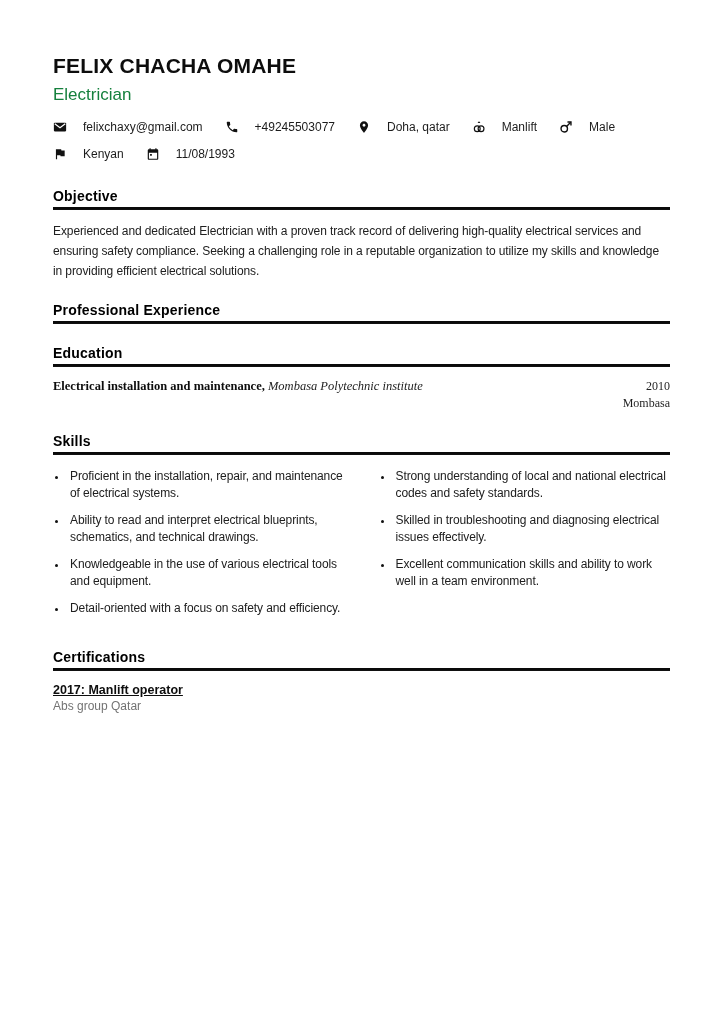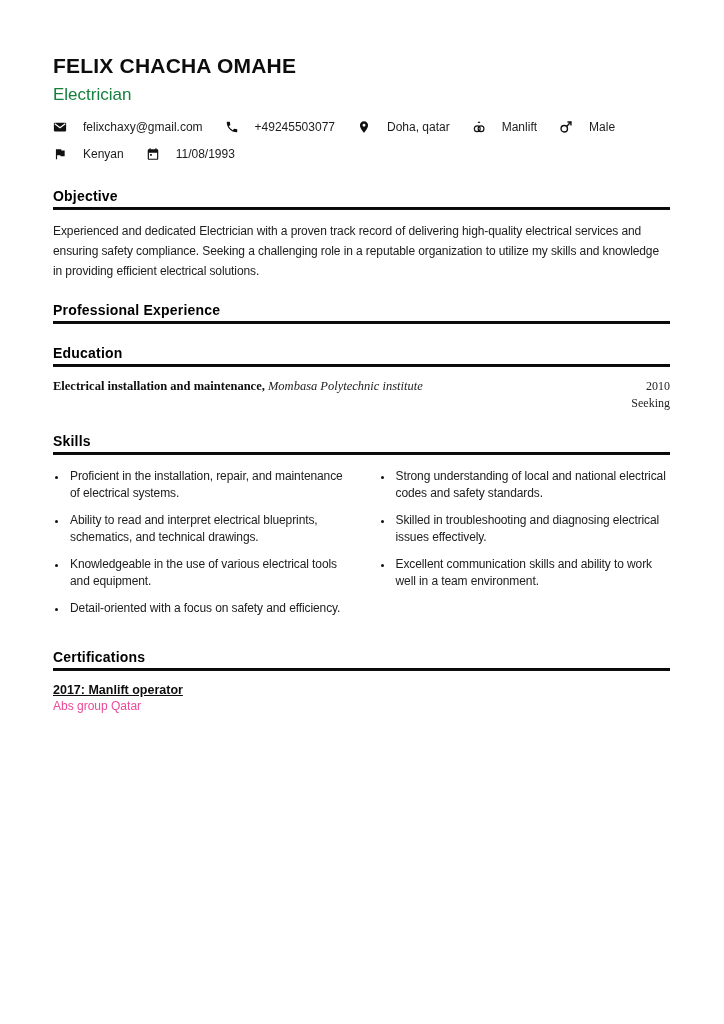--- a/index.html
+++ b/index.html
@@ -62,21 +62,21 @@
   .skills-cols ul {
     flex: 1; margin: 2px 0 0 0; padding-left: 15px; list-style: disc;
   }
   .skills-cols li {
     padding-left: 2px; margin-bottom: 11px;
     font-size: 12px; line-height: 16.5px; letter-spacing: -0.1px; color: #202020;
   }
   .skills-cols li::marker { font-size: 11px; color: #111; }
   
   .cert-title { margin: 0; font-size: 12.5px; line-height: 16px; font-weight: 700; color: #0d0d0d; text-decoration: underline; }
-  .cert-issuer { margin: 0; font-size: 12px; line-height: 16px; color: #ec4899; }
+  .cert-issuer { margin: 0; font-size: 12px; line-height: 16px; color: #737373; }
 </style>
 </head>
 <body>
 
 <div class="page">
 
   <div>
     <h1 class="name">FELIX CHACHA OMAHE</h1>
     <p class="job-title">Electrician</p>
 
@@ -166,21 +166,21 @@
   <div class="section">
     <h2>Education</h2>
     <div class="rule"></div>
     <div class="edu-row">
       <div class="edu-left">
         <span class="edu-degree">Electrical installation and maintenance,</span>
         <span class="edu-school">Mombasa Polytechnic institute</span>
       </div>
       <div class="edu-right">
         <div>2010</div>
-        <div>Seeking</div>
+        <div>Mombasa</div>
       </div>
     </div>
   </div>
 
   <div class="section">
     <h2>Skills</h2>
     <div class="rule"></div>
     <div class="skills-cols">
       <ul>
         <li>Proficient in the installation, repair, and maintenance of electrical systems.</li>

